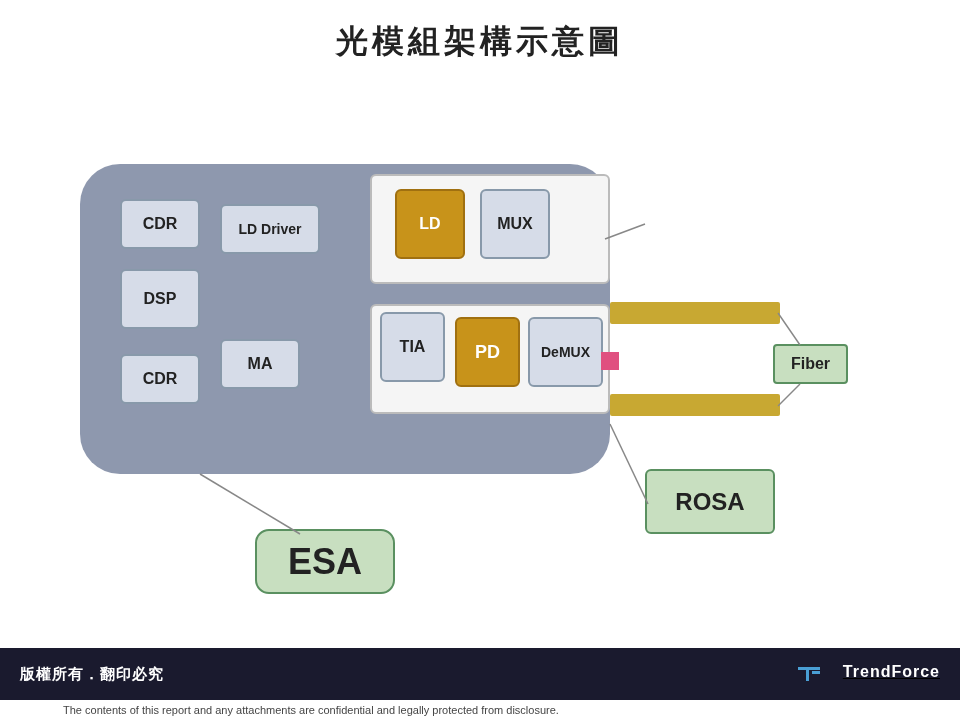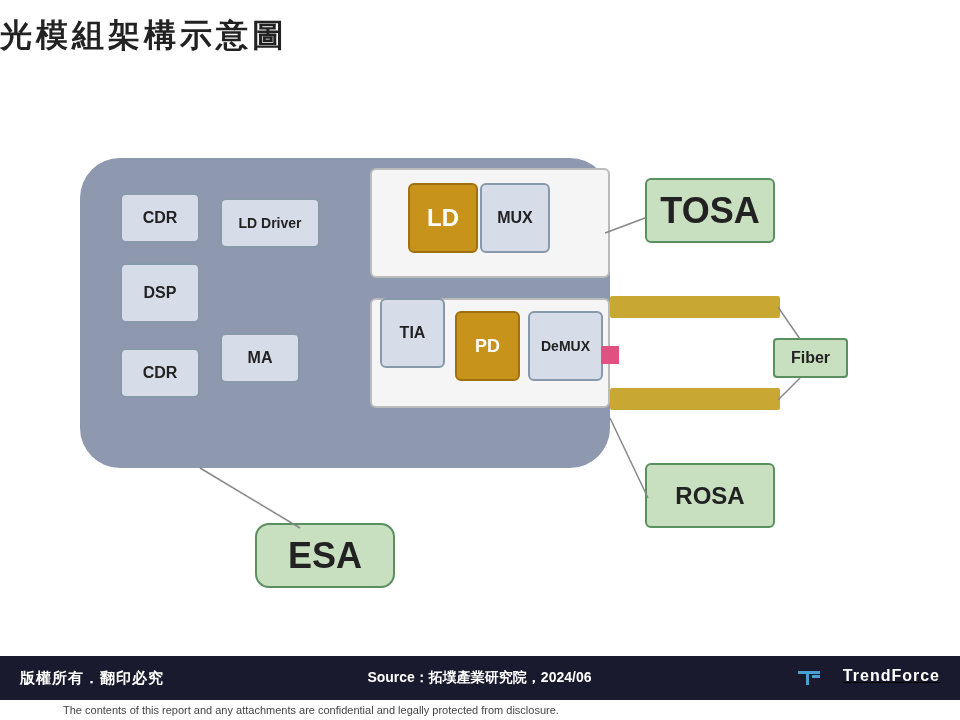--- a/index.html
+++ b/index.html
@@ -7,25 +7,25 @@
       width: 960px;
       height: 720px;
       background: #fff;
       font-family: Arial, sans-serif;
       overflow: hidden;
       position: relative;
     }
 
     
     .title {
-      text-align: left;
+      text-align: center;
       font-size: 32px;
       font-weight: bold;
       color: #222;
-      padding-top: 14px;
+      padding-top: 20px;
       letter-spacing: 4px;
     }
 
     
     .diagram-area {
       position: relative;
       width: 100%;
       height: 560px;
       margin-top: 10px;
     }
@@ -89,25 +89,25 @@
     .cdr-top { left: 120px; top: 125px; width: 80px; height: 50px; }
     
     .dsp { left: 120px; top: 195px; width: 80px; height: 60px; }
     
     .cdr-bot { left: 120px; top: 280px; width: 80px; height: 50px; }
     
     .ld-driver { left: 220px; top: 130px; width: 100px; height: 50px; font-size: 14px; }
     
     .ma { left: 220px; top: 265px; width: 80px; height: 50px; }
     
-    .ld { left: 408px; top: 115px; width: 70px; height: 70px; font-size: 24px; }
+    .ld { left: 395px; top: 115px; width: 70px; height: 70px; font-size: 16px; }
     
     .mux { left: 480px; top: 115px; width: 70px; height: 70px; font-size: 16px; }
     
-    .tia { left: 380px; top: 230px; width: 65px; height: 70px; font-size: 16px; }
+    .tia { left: 380px; top: 238px; width: 65px; height: 70px; font-size: 16px; }
     
     .pd { left: 455px; top: 243px; width: 65px; height: 70px; font-size: 18px; }
     
     .demux { left: 528px; top: 243px; width: 75px; height: 70px; font-size: 14px; }
 
     
     .fiber-bar {
       position: absolute;
       height: 22px;
       background: #c8a832;
@@ -223,21 +223,21 @@
     
     .footer {
       position: absolute;
       bottom: 0;
       left: 0;
       width: 960px;
     }
 
     .footer-bar {
       width: 960px;
-      height: 44px;
+      height: 52px;
       background: #1a1a2e;
       display: flex;
       align-items: center;
       justify-content: space-between;
       padding: 4px 20px;
     }
 
     .footer-copyright {
       color: #fff;
       font-size: 15px;
@@ -307,21 +307,20 @@
   <div class="comp-box mux">MUX</div>
   <div class="comp-box tia">TIA</div>
   <div class="comp-box gold pd">PD</div>
   <div class="comp-box demux">DeMUX</div>
 
   <div class="fiber-bar fiber-top"></div>
   <div class="fiber-bar fiber-bot"></div>
 
   <div class="pink-sq"></div>
 
-  <div class="tosa-label">TOSA</div>
 
   <div class="rosa-label">ROSA</div>
 
   <div class="esa-label">ESA</div>
 
   <div class="fiber-label">Fiber</div>
 
   <svg class="svg-overlay">
 
     <line x1="200" y1="400" x2="300" y2="460" stroke="#888" stroke-width="1.5"></line>
@@ -332,23 +331,20 @@
 
     <line x1="778" y1="239" x2="800" y2="271" stroke="#888" stroke-width="1.5"></line>
     <line x1="778" y1="332" x2="800" y2="310" stroke="#888" stroke-width="1.5"></line>
   </svg>
 
 </div>
 
 <div class="footer">
   <div class="footer-bar">
     <div class="footer-copyright">版權所有．翻印必究</div>
-    <div class="footer-source">
-      <span>Source</span><span>：拓墣產業研究院，2024/06</span>
-    </div>
     <div class="footer-logo">
 
       <svg class="footer-logo-icon" viewBox="0 0 28 22">
         <rect x="0" y="0" width="28" height="22" fill="#1a1a2e"></rect>
         <rect x="3" y="4" width="22" height="3" fill="#4a9fd5"></rect>
         <rect x="11" y="4" width="3" height="14" fill="#4a9fd5"></rect>
         <rect x="17" y="8" width="8" height="3" fill="#4a9fd5"></rect>
       </svg>
       <span class="footer-logo-text">TrendForce</span>
     </div>

